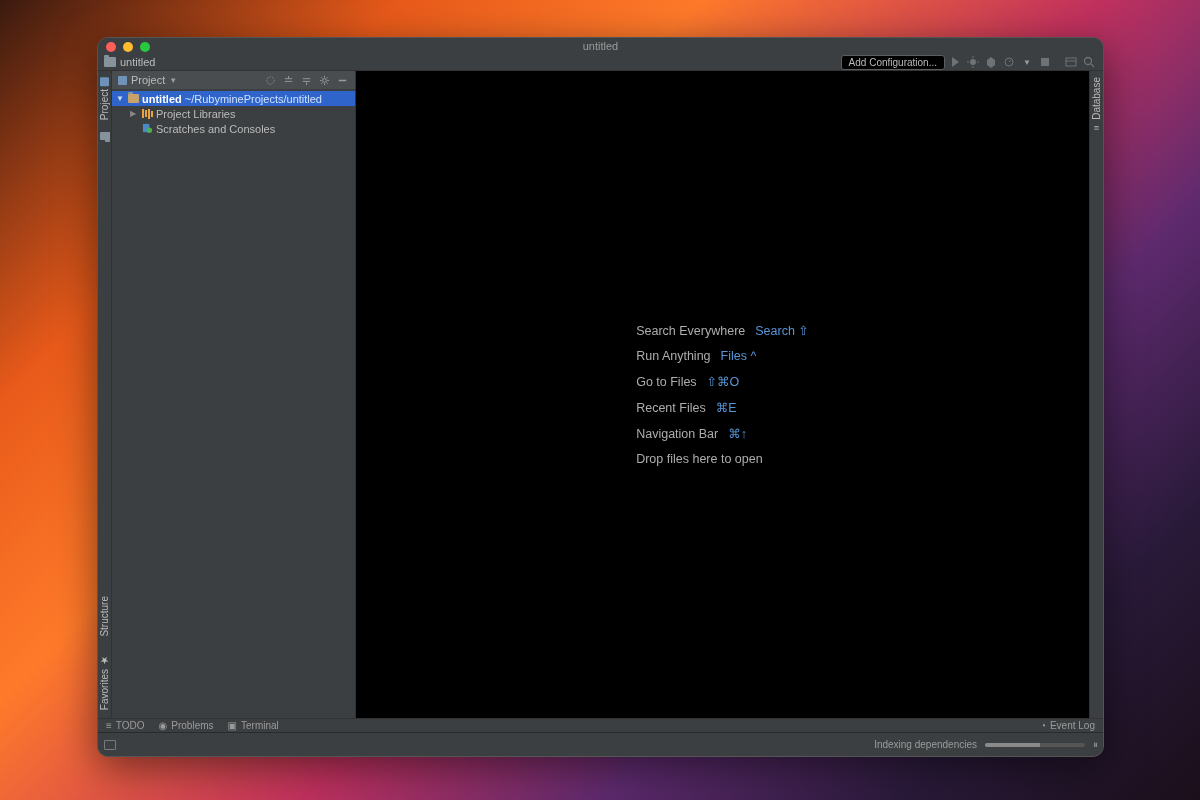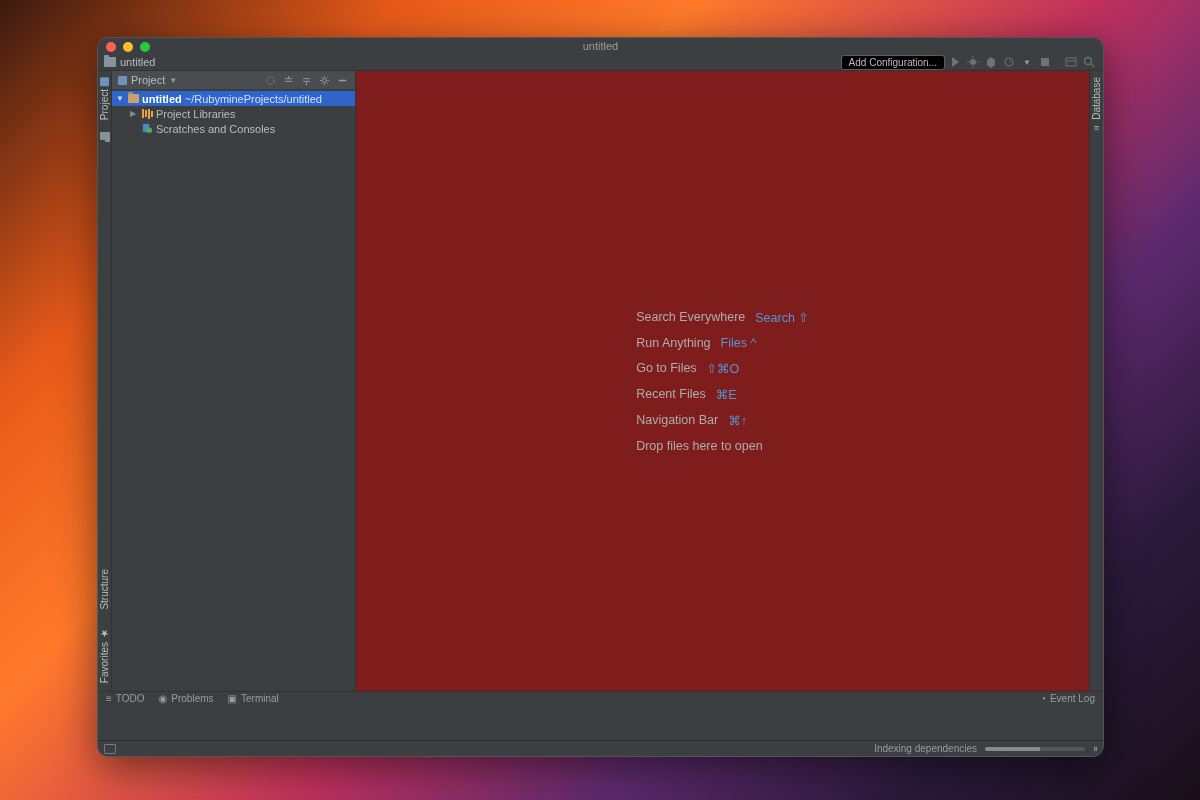--- a/index.html
+++ b/index.html
@@ -35,28 +35,28 @@
   .tree { padding: 2px 0; font-size: 11px; color: #bbb; }
   .tree-row { display: flex; align-items: center; height: 15px; padding-left: 4px; gap: 3px; cursor: pointer; }
   .tree-row.sel { background: #2f65ca; color: #fff; }
   .tree-row .arrow { width: 8px; color: #888; font-size: 8px; }
   .tree-row.sel .arrow { color: #cde; }
   .tree-row .ic { width: 12px; height: 11px; display: inline-flex; align-items: center; justify-content: center; }
   .tree-row .path { color: #8a8a8a; }
   .tree-row.sel .path { color: #cfe0ff; }
   .tree-row .lib-ic { display:inline-flex; gap:1px; }
   .tree-row .lib-ic span { width:2px; background:#e8a33d; display:inline-block; }
-  .editor { flex: 1; background: #7f1d1d; display: flex; align-items: center; justify-content: center; }
+  .editor { flex: 1; background: #000000; display: flex; align-items: center; justify-content: center; }
   .hints { color: #adadad; font-size: 12.5px; }
   .hint-row { display: flex; gap: 10px; margin: 11px 0; align-items: center; }
   .short { color: #5894d6; }
   .bottom-bar { height: 14px; background: #3c3f41; border-top: 1px solid #323232; display: flex; align-items: center; padding: 0 8px; gap: 14px; color: #9b9b9b; font-size: 10px; }
   .bb-item { display: flex; align-items: center; gap: 4px; cursor: pointer; }
   .bb-right { margin-left: auto; display: flex; align-items: center; gap: 5px; }
-  .status-bar { height: 16px; background: #3c3f41; border-top: 1px solid #2a2a2a; display: flex; align-items: center; padding: 0 6px; color: #9b9b9b; font-size: 10px; margin-top: 35px; }
+  .status-bar { height: 24px; background: #3c3f41; border-top: 1px solid #2a2a2a; display: flex; align-items: center; padding: 0 6px; color: #9b9b9b; font-size: 10px; }
   .status-bar .sq { width: 12px; height: 10px; border: 1px solid #7a7a7a; border-radius: 1px; cursor: pointer; }
   .status-right { margin-left: auto; display: flex; align-items: center; gap: 8px; }
   .progress { width: 100px; height: 4px; background: #555; border-radius: 2px; overflow: hidden; }
   .progress-fill { height: 100%; width: 55%; background: #8a8a8a; }
   .pause { color: #888; font-size: 10px; letter-spacing: -1px; }
   .sq-ic { width:9px; height:9px; background:#6f93b8; border-radius:1px; }
   .dd { font-size: 8px; color: #9b9b9b; }
 </style>
 </head>
 <body>

